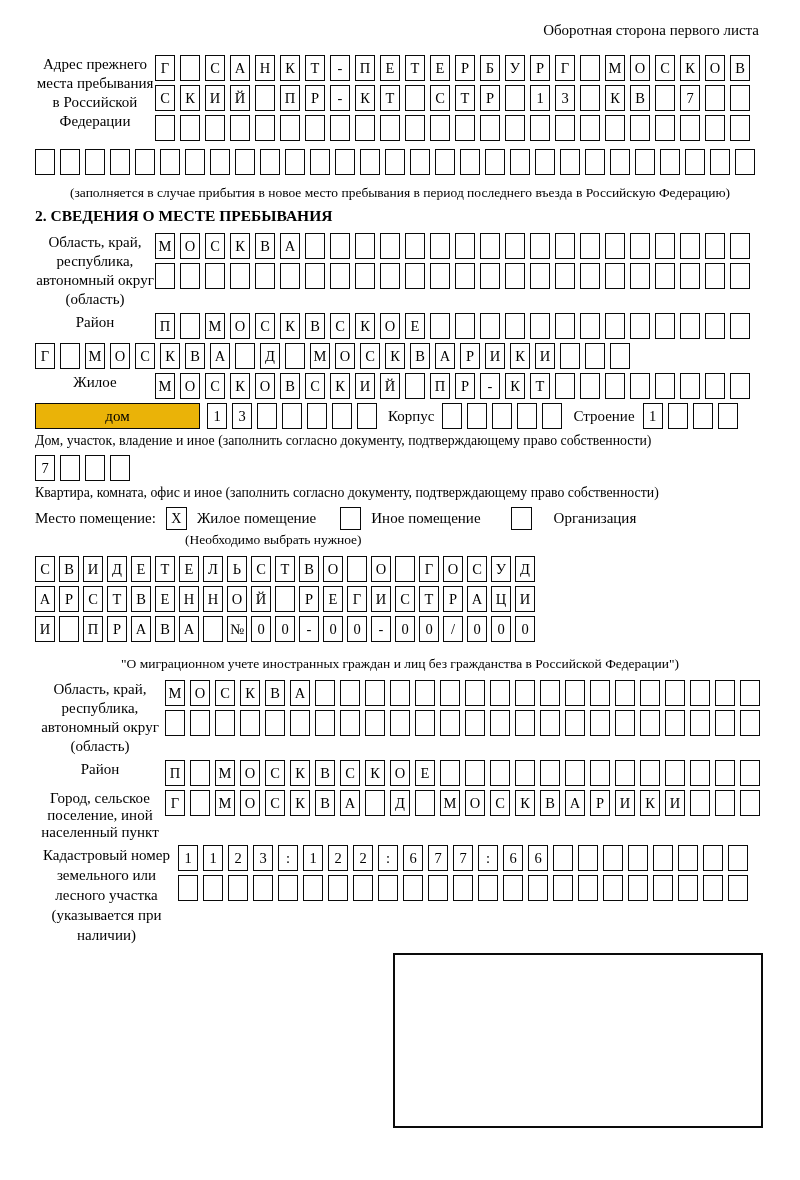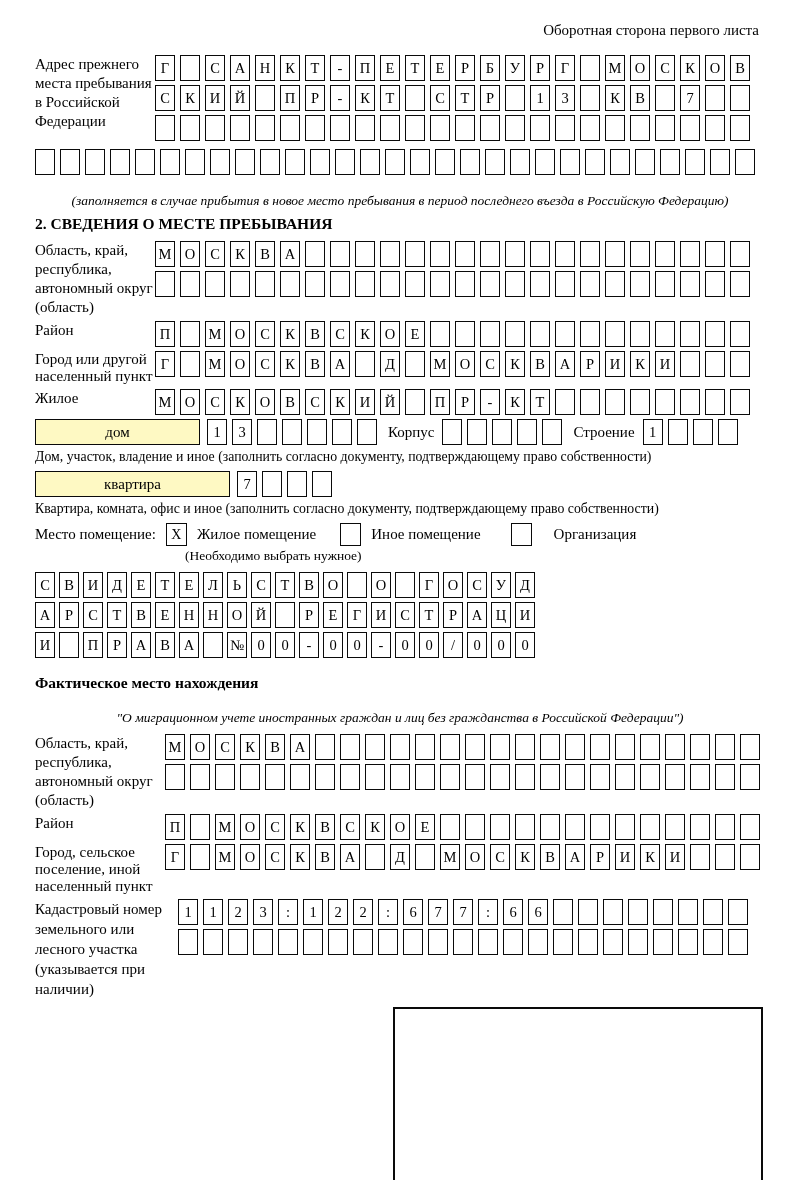--- a/index.html
+++ b/index.html
@@ -12,32 +12,32 @@
 
   .cells { display:flex; flex-wrap:nowrap; }
   .cell {
     box-sizing:border-box; width:20px; height:26px; margin-right:5px;
     border:1.6px solid #0a0a0a; display:flex; align-items:center; justify-content:center;
     font-size:14.5px; line-height:1; flex:0 0 auto; background:#fff;
   }
   .cells.tight .cell { margin-right:4px; }
   .cells-col .cells { margin-bottom:4px; }
 
-  .form-row { display:flex; align-items:flex-start; margin-bottom:4px; }
+  .form-row { display:flex; align-items:flex-start; margin-bottom:4px;text-align:center; }
   .lbl { font-size:15px; line-height:19px; flex:0 0 auto; }
   .lbl-w { width:120px; }
   .lbl-wide { width:165px; line-height:18px; }
 
-  .note { font-size:13.5px; text-align:center; margin:18px 0 6px 0;font-style:italic; }
+  .note { font-size:13.5px; text-align:center; margin:10px 0 6px 0; }
   .sec-title { font-size:15.5px; font-weight:bold; text-align:left; margin:6px 0 8px 0; }
 
   .typebox {
     box-sizing:border-box; border:1.6px solid #0a0a0a; height:26px;
     display:flex; align-items:center; justify-content:center;
-    font-size:15px; background:#fef9c3; flex:0 0 auto;
+    font-size:15px; background:#eab308; flex:0 0 auto;
   }
   .caption { font-size:13.8px; margin:3px 0 6px 0; }
 
   .chk {
     box-sizing:border-box; width:21px; height:23px; border:1.6px solid #0a0a0a;
     display:inline-flex; align-items:center; justify-content:center;
     font-size:14px; margin:0 10px; background:#fff;
   }
   .stay-row { display:flex; align-items:center; font-size:15px; margin-top:4px; }
   .stay-note { font-size:13.5px; margin:2px 0 8px 150px; }
@@ -255,21 +255,20 @@
         <span class="cell"></span>
         <span class="cell"></span>
         <span class="cell"></span>
         <span class="cell"></span>
         <span class="cell"></span>
         <span class="cell"></span>
       </div>
   </div>
 
   <div class="form-row">
-    <div class="lbl lbl-w" style="line-height:17px;">Город или другой населенный пункт</div>
     <div class="cells">
         <span class="cell">Г</span>
         <span class="cell"></span>
         <span class="cell">М</span>
         <span class="cell">О</span>
         <span class="cell">С</span>
         <span class="cell">К</span>
         <span class="cell">В</span>
         <span class="cell">А</span>
         <span class="cell"></span>
@@ -344,21 +343,20 @@
     <div class="cells">
         <span class="cell">1</span>
         <span class="cell"></span>
         <span class="cell"></span>
         <span class="cell"></span>
       </div>
   </div>
   <div class="caption">Дом, участок, владение и иное (заполнить согласно документу, подтверждающему право собственности)</div>
 
   <div class="form-row" style="align-items:center;">
-    <div class="typebox" style="width:195px; margin-right:7px;">квартира</div>
     <div class="cells">
         <span class="cell">7</span>
         <span class="cell"></span>
         <span class="cell"></span>
         <span class="cell"></span>
       </div>
   </div>
   <div class="caption">Квартира, комната, офис и иное (заполнить согласно документу, подтверждающему право собственности)</div>
 
   <div class="stay-row">
@@ -439,21 +437,20 @@
           <span class="cell">0</span>
           <span class="cell">0</span>
           <span class="cell">/</span>
           <span class="cell">0</span>
           <span class="cell">0</span>
           <span class="cell">0</span>
         </div>
     </div>
   </div>
 
-  <div class="sec-title" style="margin-top:12px; margin-bottom:4px;">Фактическое место нахождения</div>
   <div class="note" style="margin-bottom:8px;">"О миграционном учете иностранных граждан и лиц без гражданства в Российской Федерации")</div>
 
   <div class="form-row">
     <div class="lbl lbl-w" style="width:130px;">Область, край, республика, автономный округ (область)</div>
     <div class="cells-col">
       <div class="cells">
           <span class="cell">М</span>
           <span class="cell">О</span>
           <span class="cell">С</span>
           <span class="cell">К</span>

